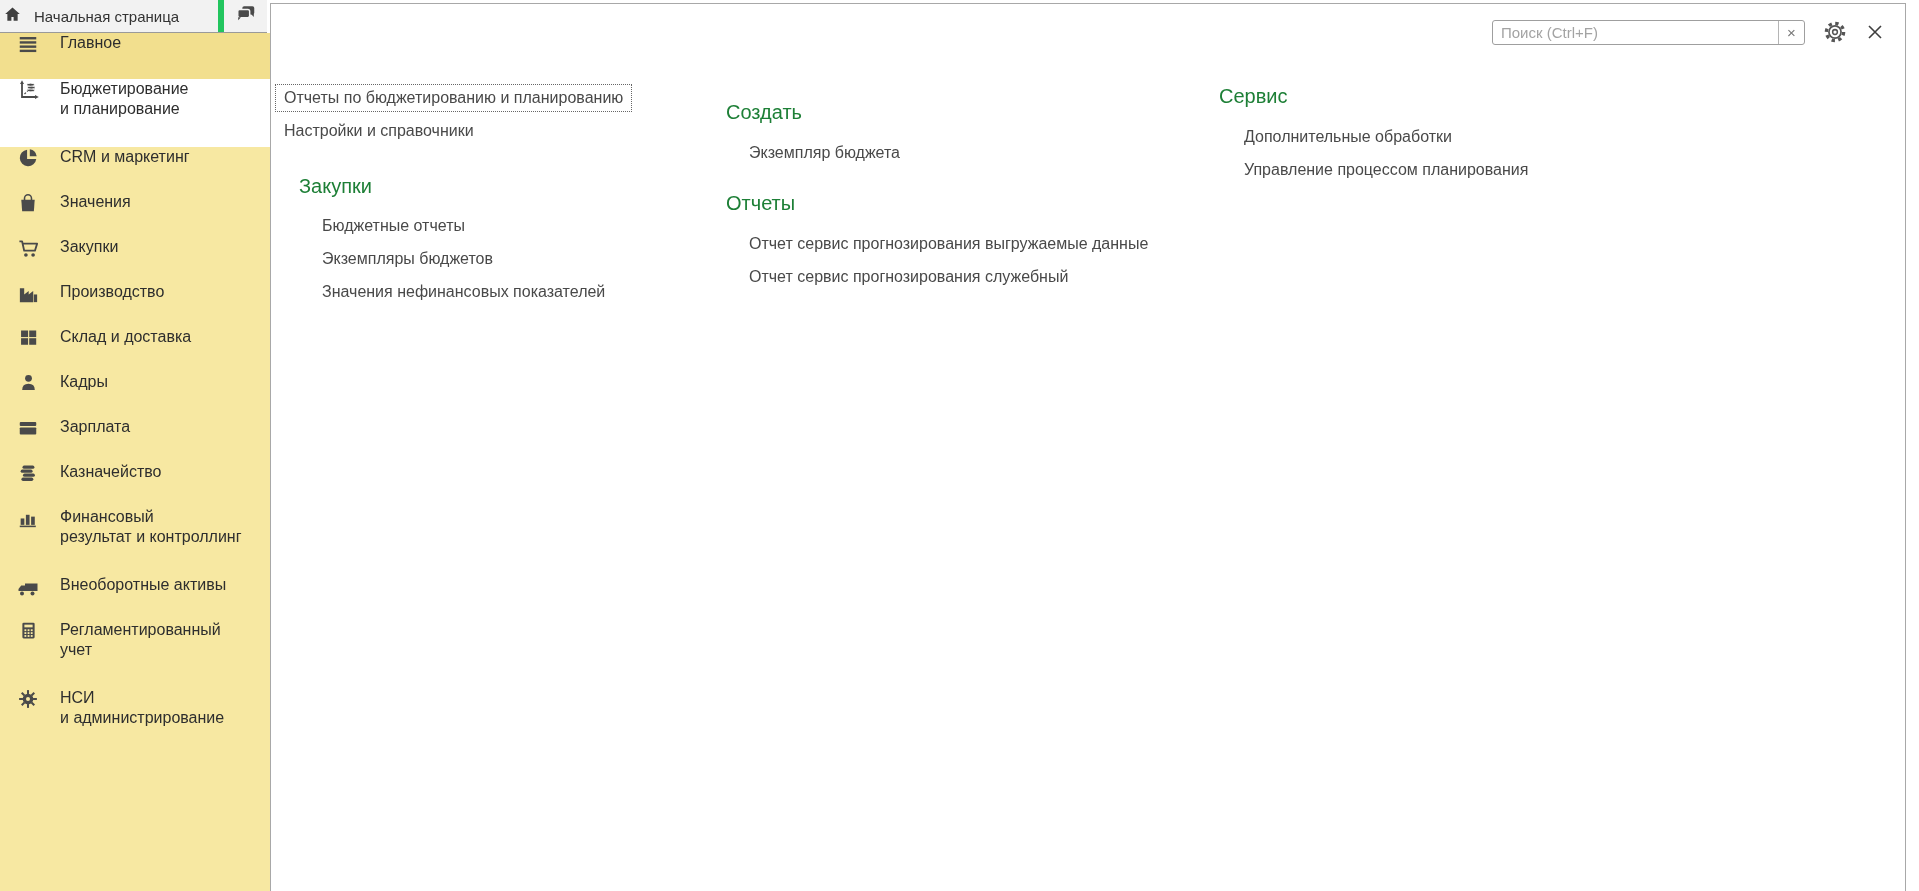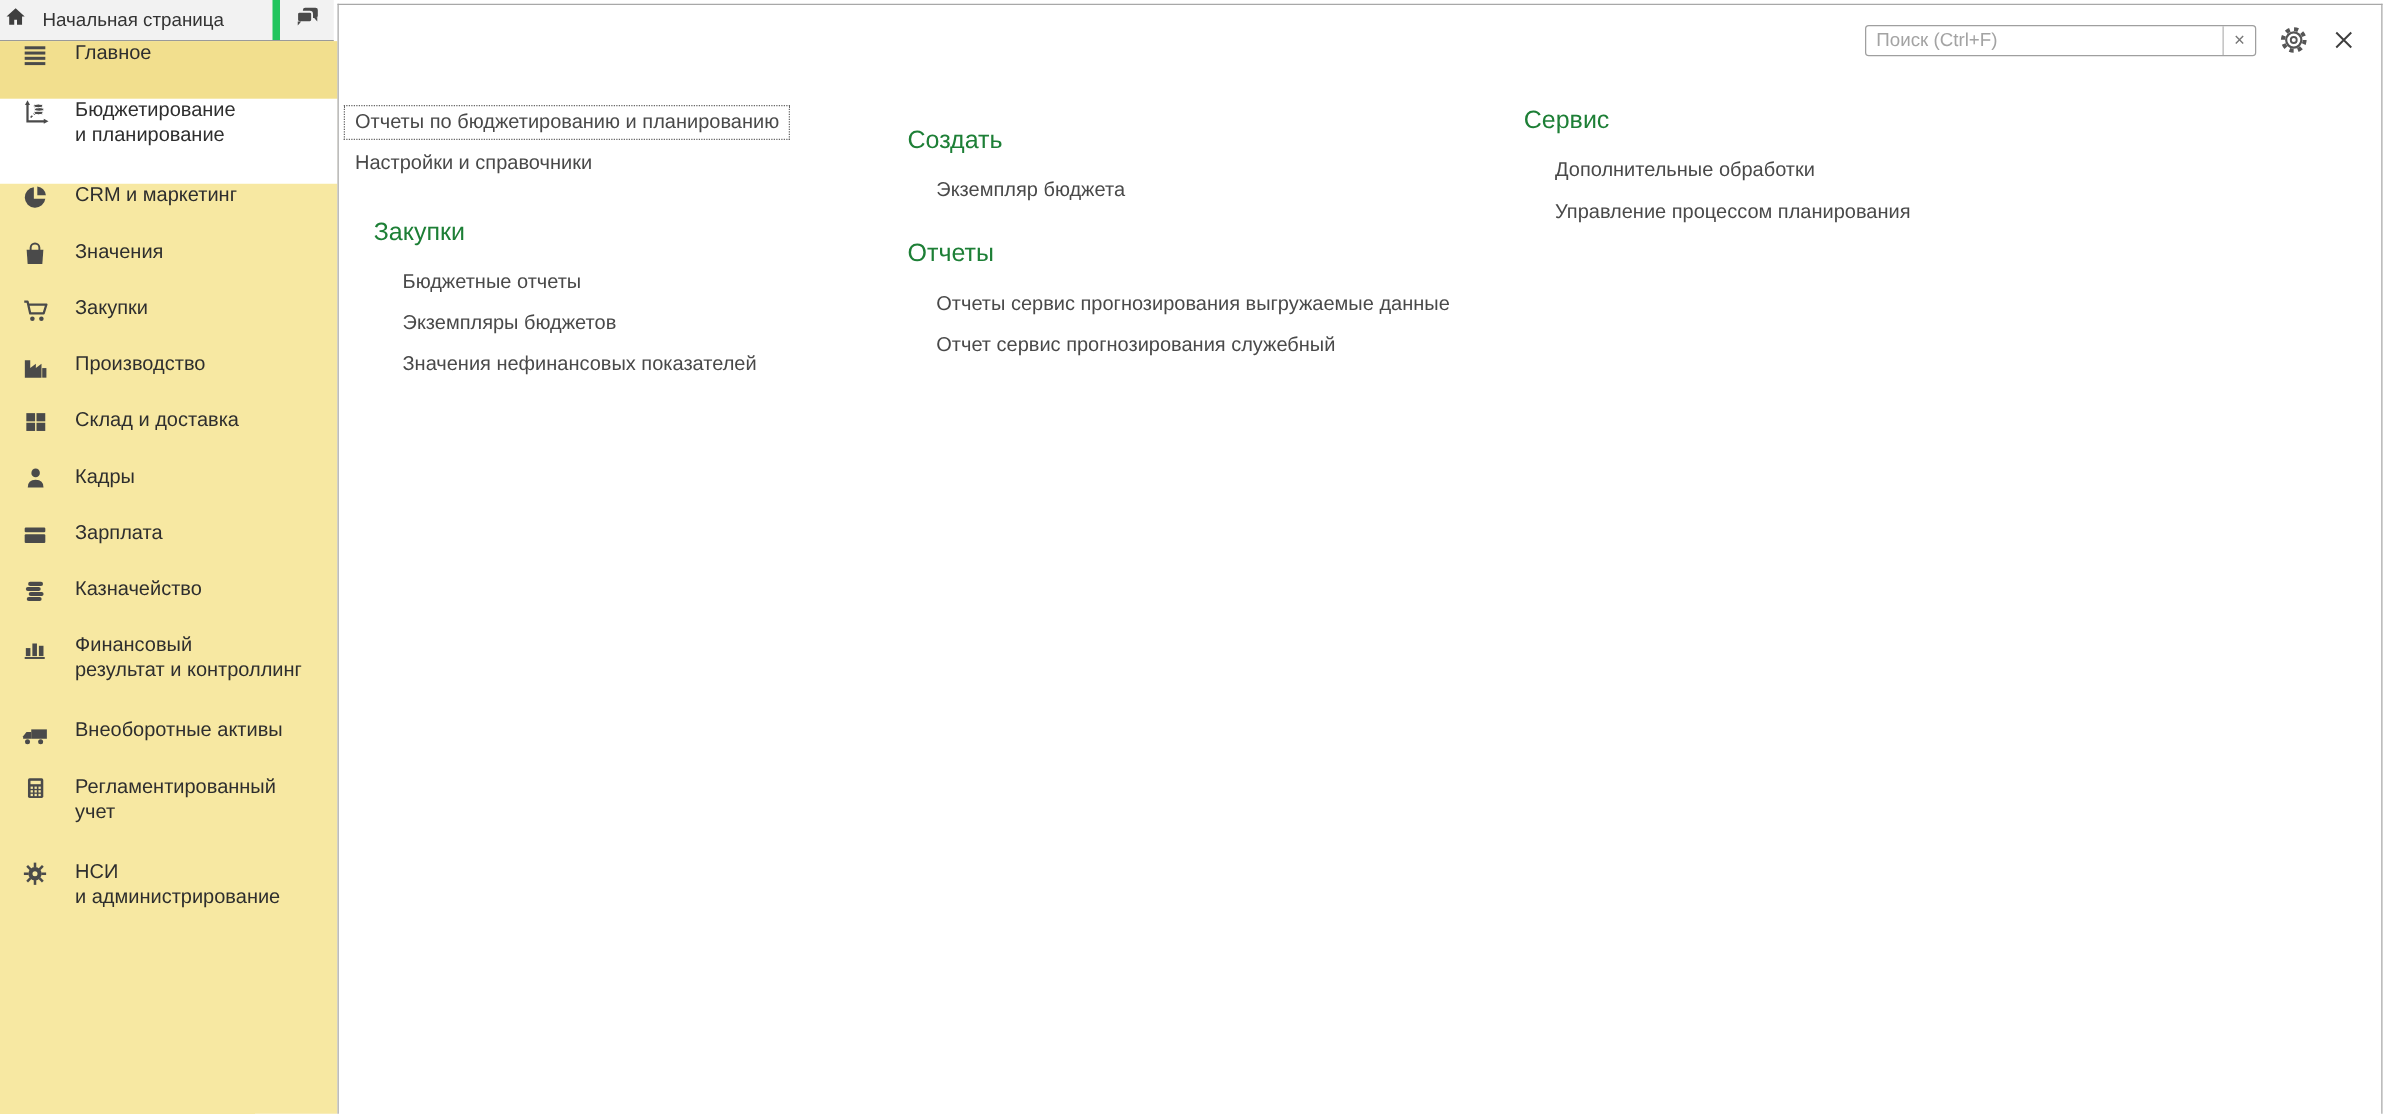--- a/index.html
+++ b/index.html
@@ -305,21 +305,21 @@
     </ul>
   </div>
 
   <div class="col col2">
     <div class="group-title">Создать</div>
     <ul class="g-items">
       <li>Экземпляр бюджета</li>
     </ul>
     <div class="group-title gt2">Отчеты</div>
     <ul class="g-items">
-      <li>Отчеты сервис прогнозирования выгружаемые данные</li>
+      <li>Отчет сервис прогнозирования выгружаемые данные</li>
       <li>Отчет сервис прогнозирования служебный</li>
     </ul>
   </div>
 
   <div class="col col3">
     <div class="group-title">Сервис</div>
     <ul class="g-items">
       <li>Дополнительные обработки</li>
       <li>Управление процессом планирования</li>
     </ul>

